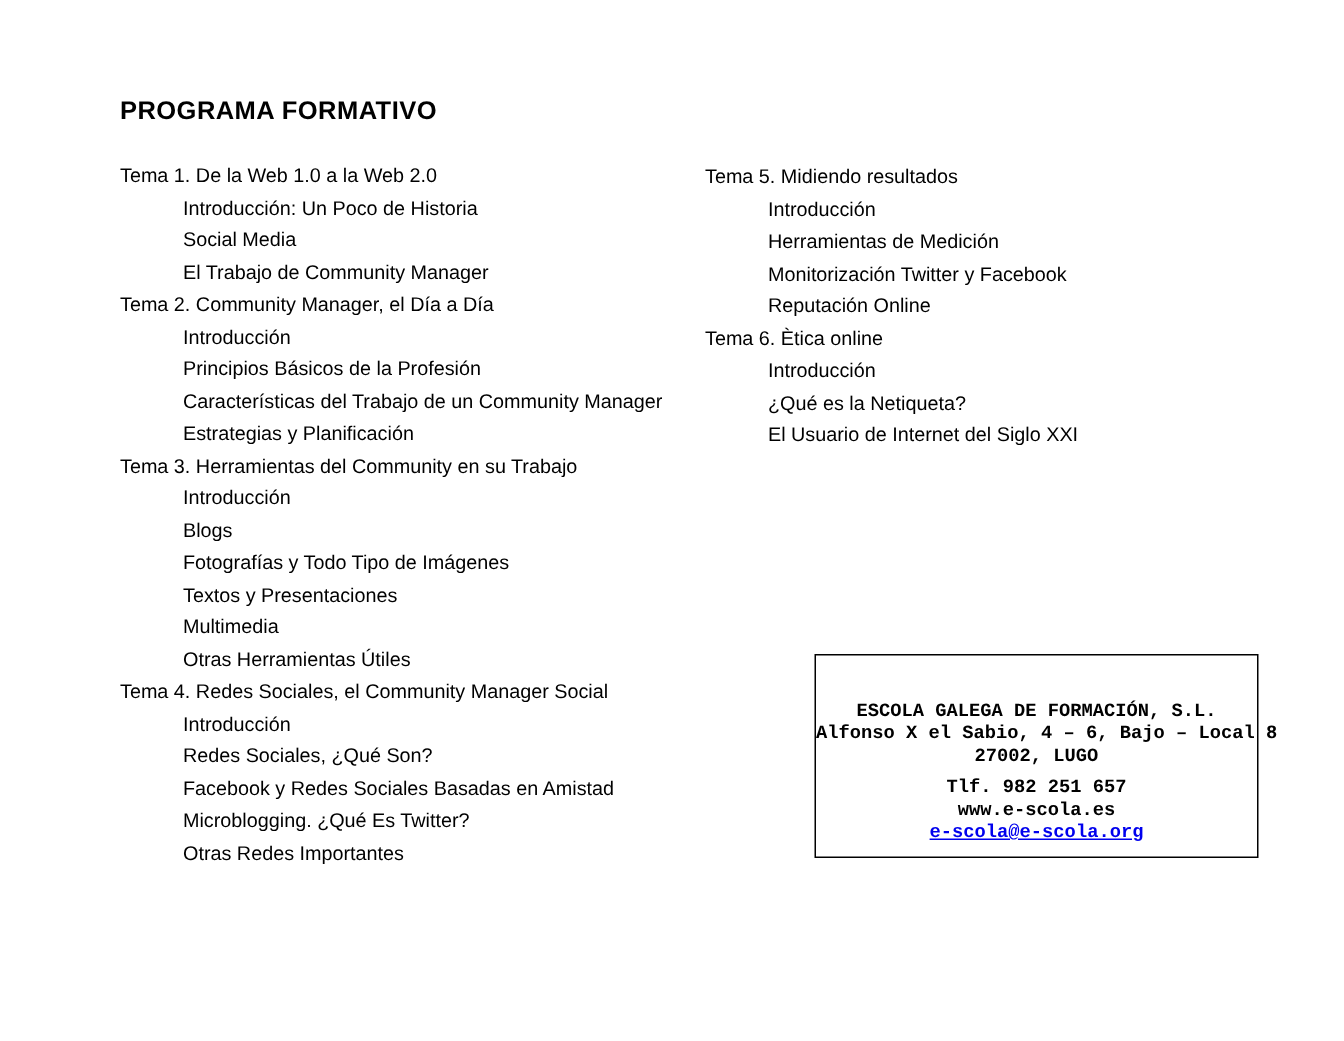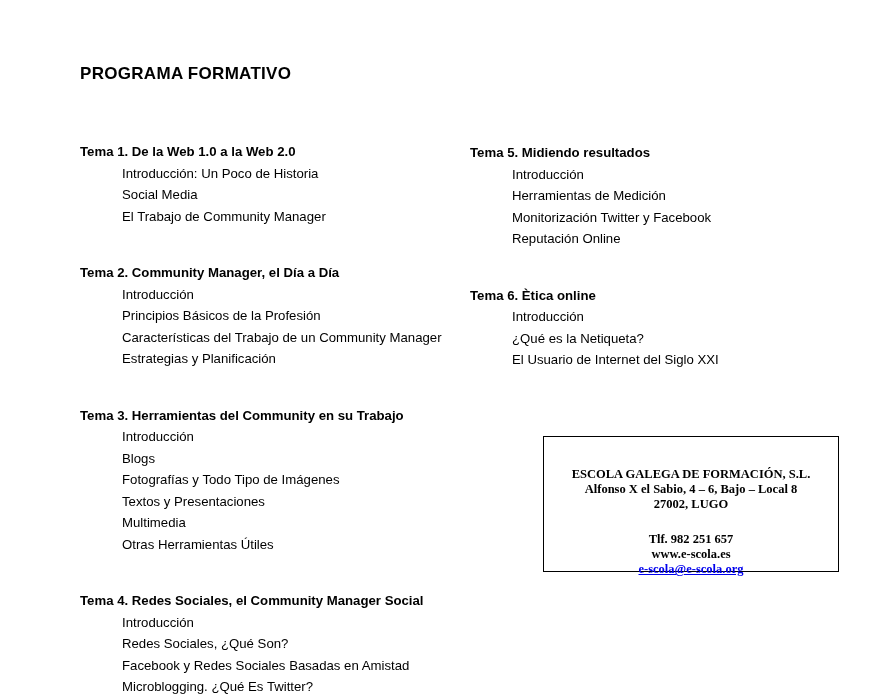--- a/index.html
+++ b/index.html
@@ -27,46 +27,45 @@
     text-align: center;
   }
   .col {
     position: absolute;
     font-size: 13.2px;
     line-height: 21.5px;
   }
   .col-left  { left: 80px;  top: 106px; width: 400px; }
   .col-right { left: 470px; top: 107px; width: 360px; }
   .tema-title {
-    font-weight: bold;
+    font-weight: normal;
     white-space: nowrap;
-    margin-top: 35px;
   }
   .tema-item {
     padding-left: 42px;
     white-space: nowrap;
   }
   .contact-box {
     position: absolute;
     left: 543px;
     top: 436px;
     width: 294px;
     height: 134px;
     border: 1.5px solid #000000;
     box-sizing: content-box;
     text-align: center;
     font-family: "Liberation Serif", serif;
     font-weight: bold;
     font-size: 12.5px;
     line-height: 15px;
     padding-top: 0;
   }
-  .contact-inner { margin-top: 30px; }
+  .contact-inner { margin-top: 30px; font-family: Liberation Mono, monospace; }
   .contact-line { white-space: nowrap; }
-  .contact-phone { margin-top: 20px; }
+  .contact-phone { margin-top: 6px; }
   .contact-email a {
     color: #0000ee;
     text-decoration: underline;
     cursor: pointer;
   }
 </style>
 </head>
 <body>
 
 <div class="page">

